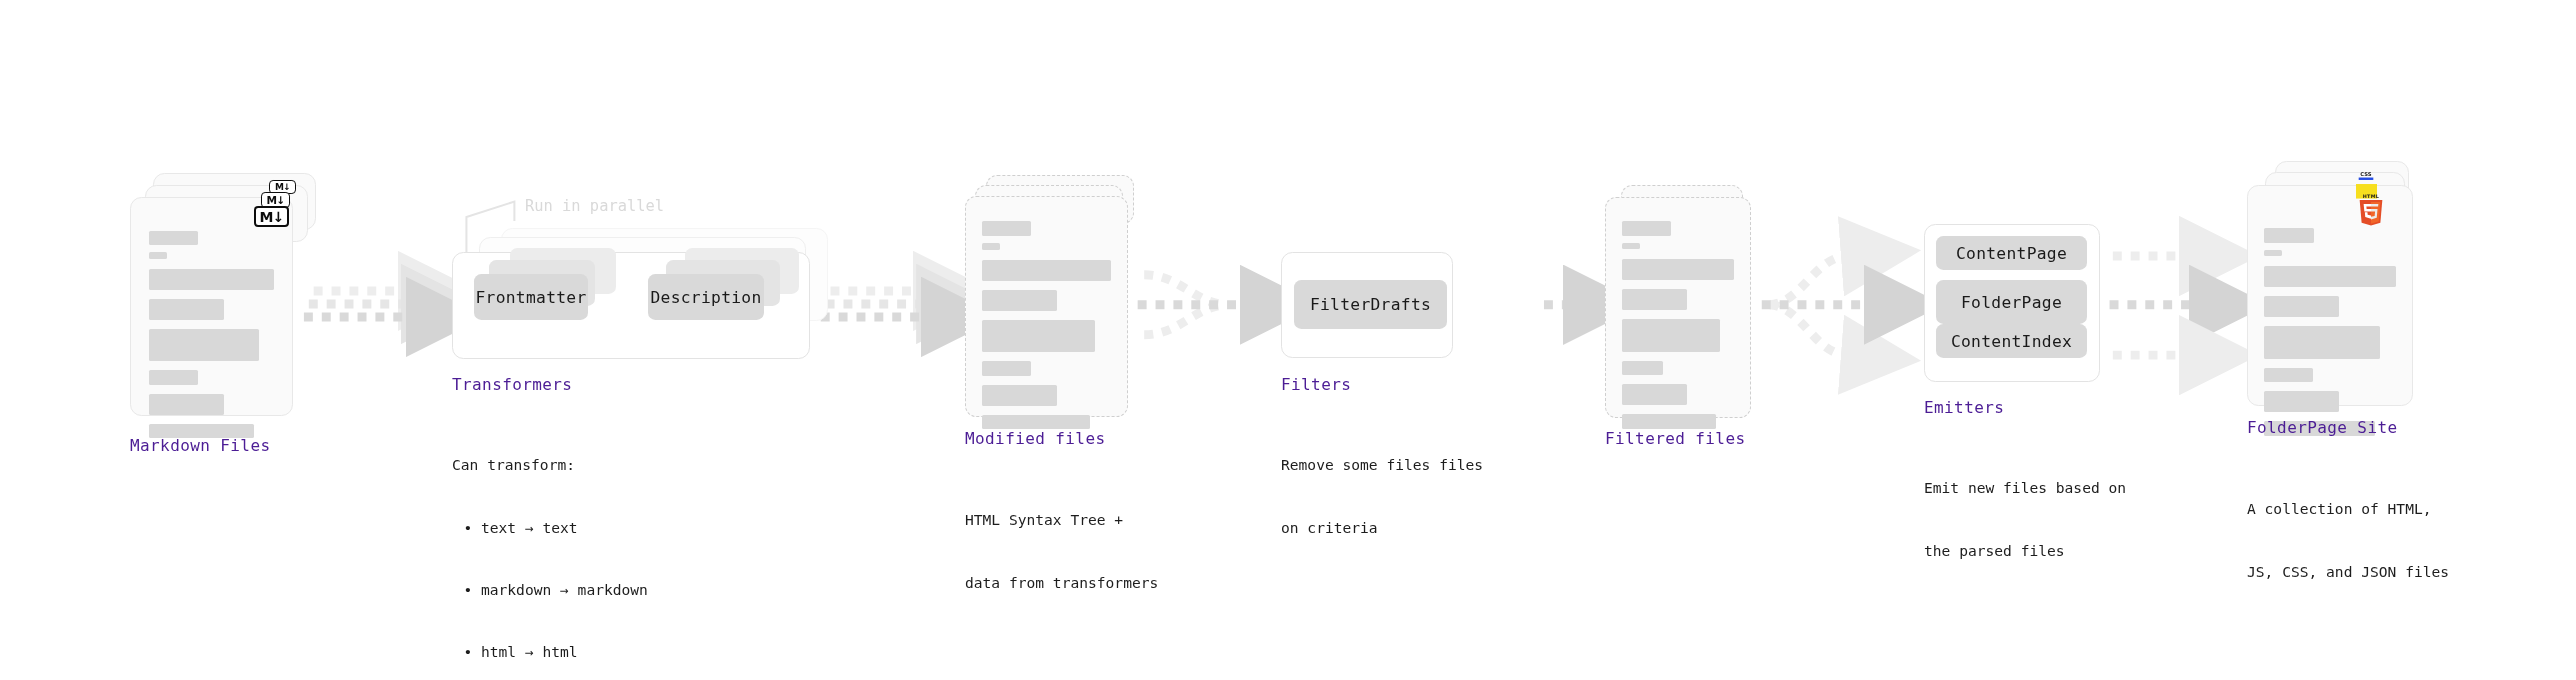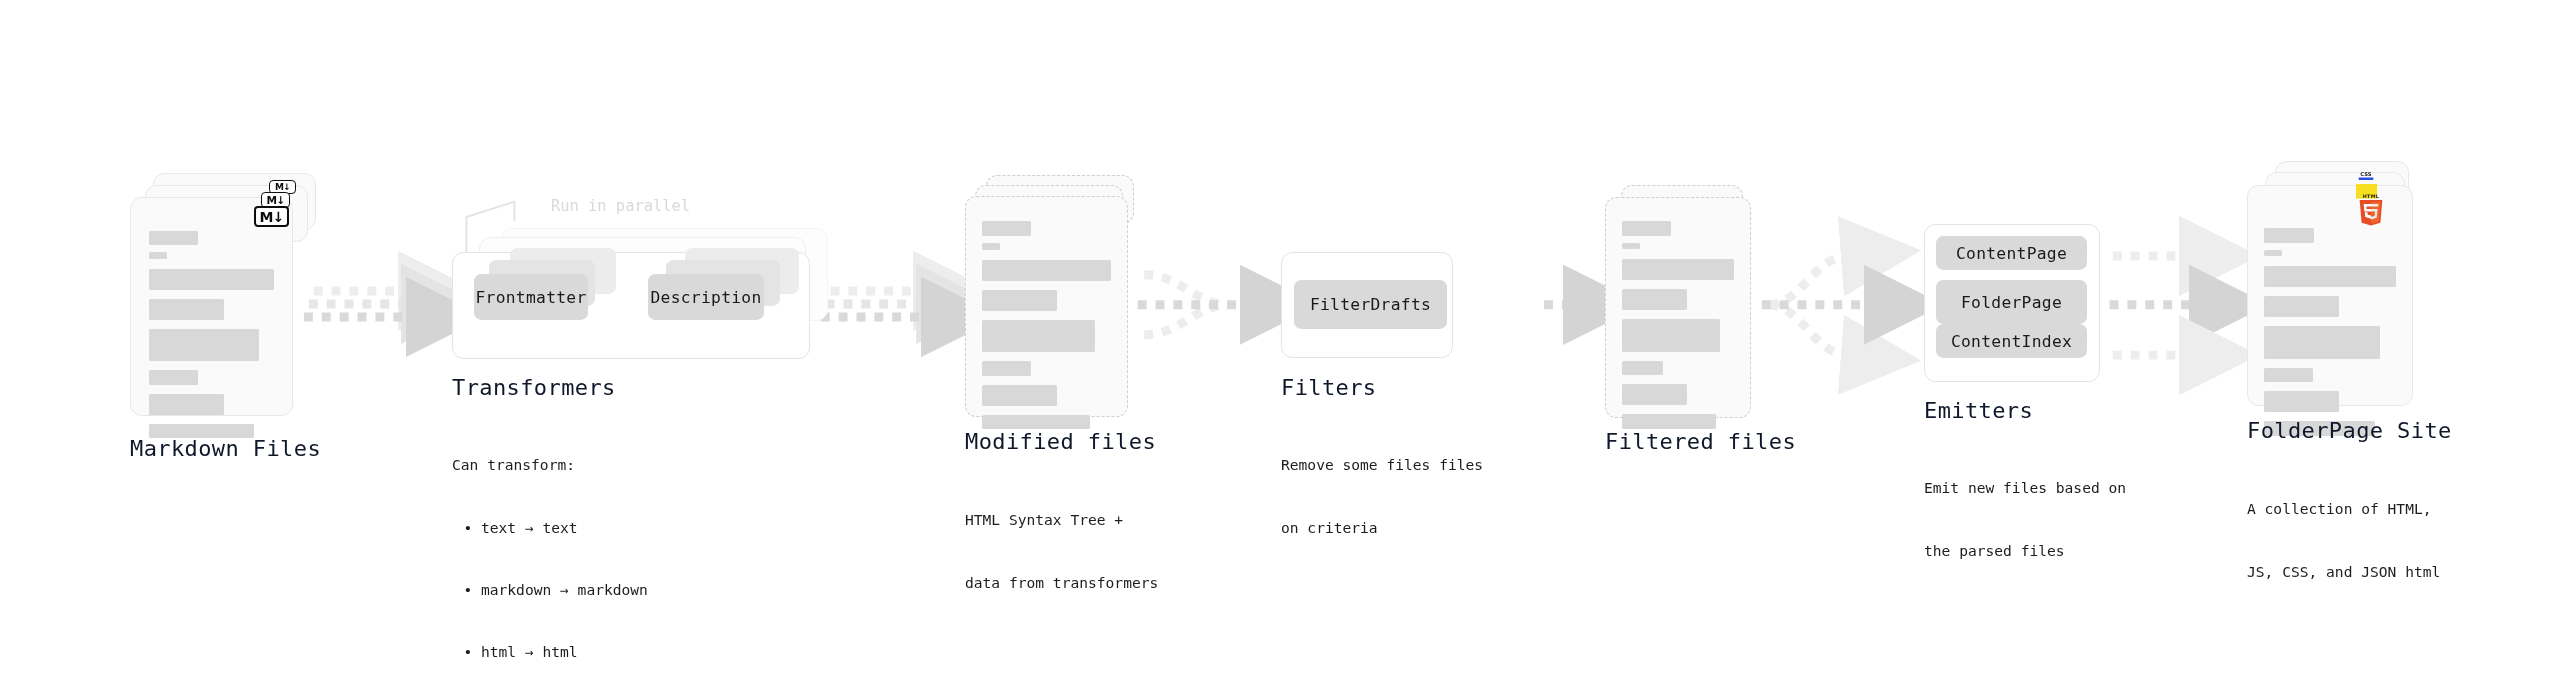--- a/index.html
+++ b/index.html
@@ -62,22 +62,22 @@
     letter-spacing:0.3px;
     box-sizing:border-box;
     white-space:nowrap;
   }
   .pill.g1{background:#ececec;color:transparent;}
   .pill.g2{background:#e4e4e4;color:transparent;}
 
   
   .cap-title{
     position:absolute;
-    color:#0f172a;
-    font-size:22px;
+    color:#4c1d95;
+    font-size:16px;
     letter-spacing:0.4px;
     white-space:nowrap;
   }
   .cap-sub{
     position:absolute;
     color:#1d1d1d;
     font-size:14.6px;
     line-height:1.42;
     white-space:pre;
   }
@@ -186,21 +186,21 @@
     <div class="pbox" style="left:452px;top:252px;width:358px;height:107px;"></div>
 
     <div class="pill g1" style="left:510px;top:248px;width:106px;height:46px;">Frontmatter</div>
     <div class="pill g2" style="left:489px;top:260px;width:106px;height:46px;">Frontmatter</div>
     <div class="pill" style="left:474px;top:274px;width:114px;height:46px;">Frontmatter</div>
 
     <div class="pill g1" style="left:685px;top:248px;width:114px;height:46px;">Description</div>
     <div class="pill g2" style="left:666px;top:260px;width:114px;height:46px;">Description</div>
     <div class="pill" style="left:648px;top:274px;width:116px;height:46px;">Description</div>
 
-    <div class="cap-note" style="left:551px;top:197px;">Run in parallel</div>
+    <div class="cap-note" style="left:525px;top:197px;">Run in parallel</div>
 
     <div class="cap-title" style="left:452px;top:375px;">Transformers</div>
 
     <div class="cap-sub" style="left:452px;top:414px;">
       <div>Can transform:</div>
       <div style="padding-left:11.4px;">• text → text</div>
       <div style="padding-left:11.4px;">• markdown → markdown</div>
       <div style="padding-left:11.4px;">• html → html</div>
     </div>
   </div>
@@ -297,18 +297,18 @@
       <path d="M17,12.2 L28.6,12.2 L26.6,36.4 L17,39.2 Z" fill="#f16529"></path>
       <path d="M17,21 L11.6,21 L11.3,17.8 L17,17.8 L17,14.7 L7.9,14.7 L8.0,16.0 L8.8,24.1 L17,24.1 Z" fill="#ffffff"></path>
       <path d="M17,29.1 L16.98,29.1 L12.9,28.0 L12.6,24.9 L9.4,24.9 L9.9,31.0 L17,33.0 Z" fill="#ffffff"></path>
       <path d="M17,24.1 L22.0,24.1 L21.5,29.5 L17,30.7 L17,33.9 L24.1,31.9 L24.2,31.0 L25.0,21.9 L25.1,21.0 L17,21.0 Z" fill="#ebebeb"></path>
       <path d="M17,14.7 L17,17.8 L25.8,17.8 L25.9,16.6 L26.1,14.7 Z" fill="#ebebeb"></path>
     </svg>
 
     <div class="cap-title" style="left:2247px;top:418px;">FolderPage Site</div>
     <div class="cap-sub" style="left:2247px;top:458px;">
       <div>A collection of HTML,</div>
-      <div>JS, CSS, and JSON html</div>
+      <div>JS, CSS, and JSON files</div>
     </div>
   </div>
 
 </div>
 
 
 </body></html>

